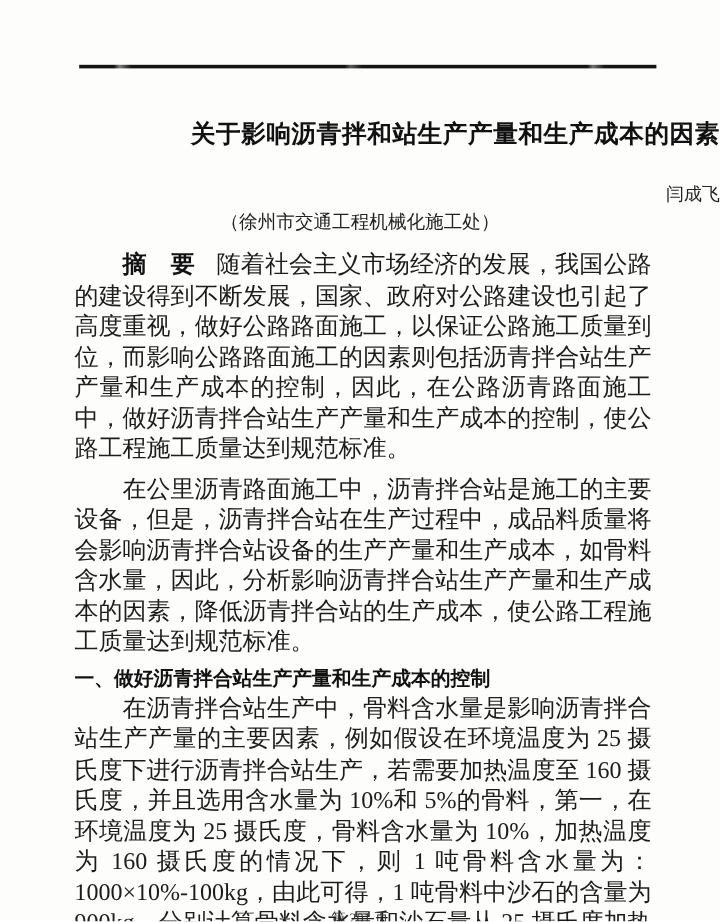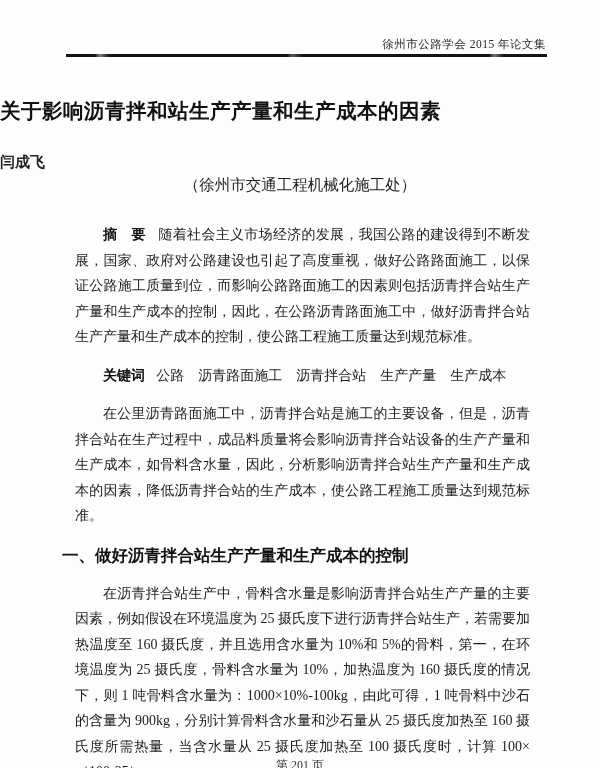--- a/index.html
+++ b/index.html
@@ -34,55 +34,54 @@
     background: linear-gradient(90deg,
       #151515 0%, #151515 6%, rgba(21,21,21,0.55) 7%, #151515 9%,
       #151515 46%, rgba(21,21,21,0.7) 47%, #151515 49%,
       #151515 88%, rgba(21,21,21,0.6) 89%, #151515 91%, #151515 100%);
   }
   .paper-title {
     position: absolute;
     top: 97px;
     left: 0;
     width: 100%;
-    text-align: left;
+    text-align: right;
     font-size: 20.5px;
     font-weight: 700;
     letter-spacing: 0.5px;
     color: #111111;
     font-family: "Liberation Sans", "DejaVu Sans", sans-serif;
   }
   .author-name {
     position: absolute;
     top: 153px;
     left: 0;
     width: 100%;
-    text-align: left;
+    text-align: right;
     font-size: 15px;
     color: #222222;
-    font-weight: bold;
   }
   .author-affiliation {
     position: absolute;
     top: 175px;
     left: 0;
     width: 100%;
     text-align: center;
     font-size: 15.5px;
     color: #222222;
   }
   .content {
     position: absolute;
     top: 209px;
     left: 62px;
     width: 481px;
   }
   .content p {
-    margin: 13px;
-    font-size: 14px;
+    margin: 0;
+    font-size: 20px;
     line-height: 25.5px;
     text-align: justify;
     text-justify: inter-character;
     text-indent: 2em;
     color: #1c1c1c;
   }
   .inline-label {
     font-weight: 700;
     font-family: "Liberation Sans", "DejaVu Sans", sans-serif;
     margin-right: 0.9em;
@@ -110,39 +109,35 @@
     text-align: center;
     font-size: 12px;
     color: #333333;
   }
 </style>
 </head>
 <body>
 
 <div class="page">
 
-  <div class="journal-header">徐州市公路学会 2015 年论文集</div>
 
   <div class="header-rule"></div>
 
   <div class="paper-title">关于影响沥青拌和站生产产量和生产成本的因素</div>
 
   <div class="author-name">闫成飞</div>
 
   <div class="author-affiliation">（徐州市交通工程机械化施工处）</div>
 
   <div class="content">
 
     <p>
       <span class="inline-label">摘　要</span><span>随着社会主义市场经济的发展，我国公路的建设得到不断发展，国家、政府对公路建设也引起了高度重视，做好公路路面施工，以保证公路施工质量到位，而影响公路路面施工的因素则包括沥青拌合站生产产量和生产成本的控制，因此，在公路沥青路面施工中，做好沥青拌合站生产产量和生产成本的控制，使公路工程施工质量达到规范标准。</span>
     </p>
 
-    <p>
-      <span class="inline-label keywords-label">关键词</span><span>公路　沥青路面施工　沥青拌合站　生产产量　生产成本</span>
-    </p>
 
     <p class="body-paragraph-1">在公里沥青路面施工中，沥青拌合站是施工的主要设备，但是，沥青拌合站在生产过程中，成品料质量将会影响沥青拌合站设备的生产产量和生产成本，如骨料含水量，因此，分析影响沥青拌合站生产产量和生产成本的因素，降低沥青拌合站的生产成本，使公路工程施工质量达到规范标准。</p>
 
     <h2 class="section-heading">一、做好沥青拌合站生产产量和生产成本的控制</h2>
 
     <p>在沥青拌合站生产中，骨料含水量是影响沥青拌合站生产产量的主要因素，例如假设在环境温度为 25 摄氏度下进行沥青拌合站生产，若需要加热温度至 160 摄氏度，并且选用含水量为 10%和 5%的骨料，第一，在环境温度为 25 摄氏度，骨料含水量为 10%，加热温度为 160 摄氏度的情况下，则 1 吨骨料含水量为：1000×10%-100kg，由此可得，1 吨骨料中沙石的含量为 900kg，分别计算骨料含水量和沙石量从 25 摄氏度加热至 160 摄氏度所需热量，当含水量从 25 摄氏度加热至 100 摄氏度时，计算 100×（100-25）×</p>
 
   </div>
 
   <div class="page-footer">第 201 页</div>

